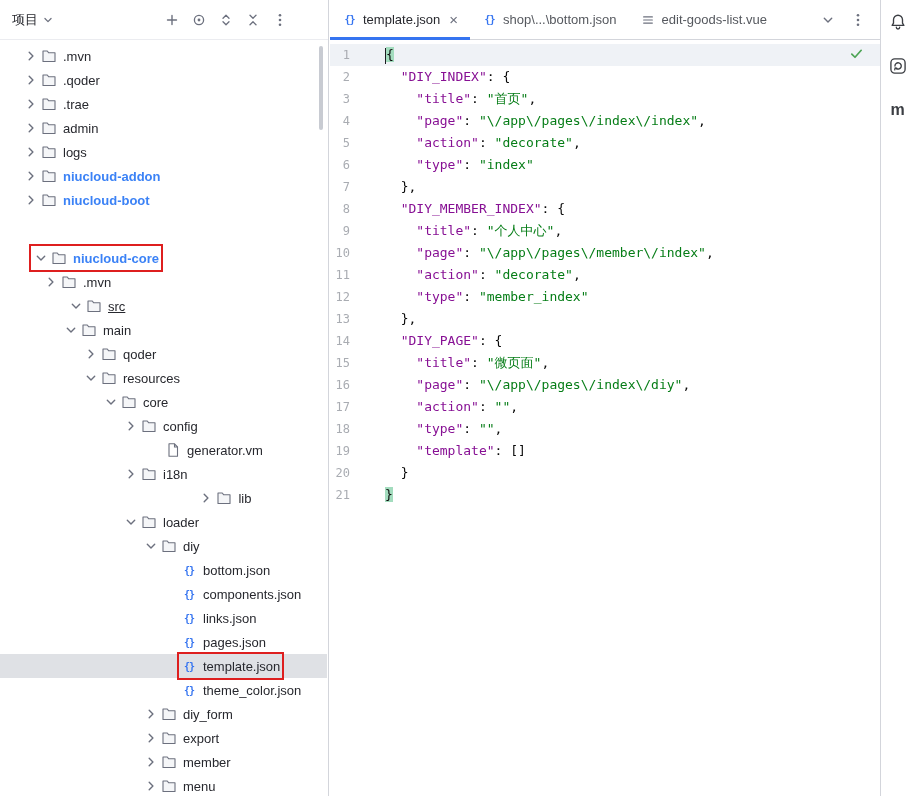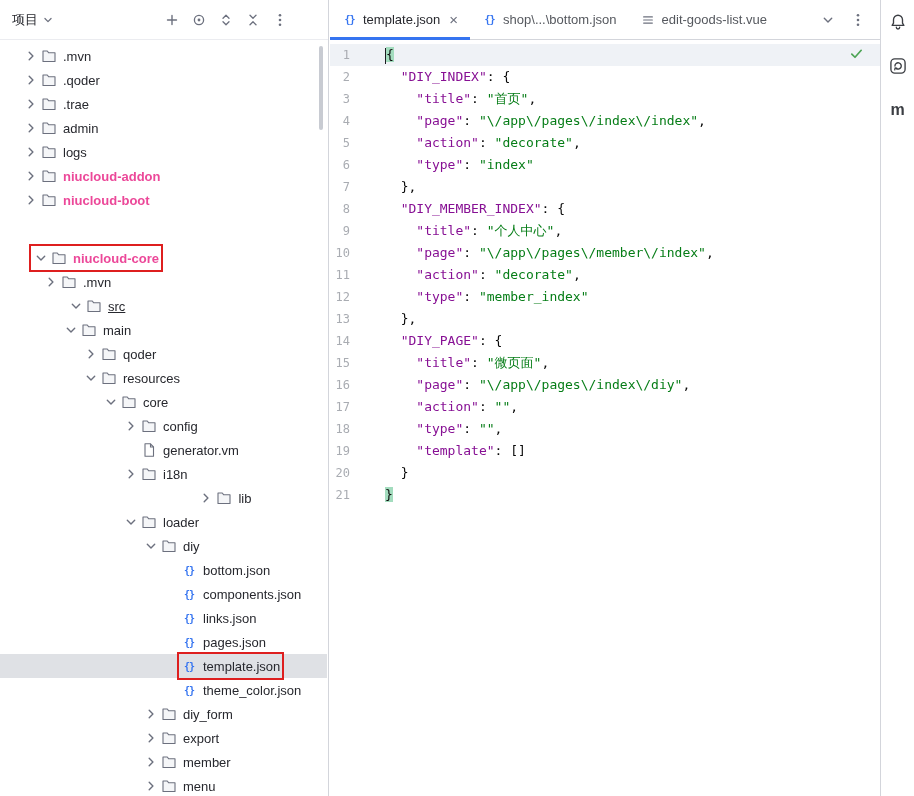--- a/index.html
+++ b/index.html
@@ -27,21 +27,21 @@
   .tree-row.selected { background:#DFE1E5; }
   .row-inner { display:inline-flex; align-items:center; height:20px; }
   .redbox { outline:2px solid #DE1F1F; outline-offset:2px; }
   .chev-wrap { width:16px; height:16px; display:inline-flex; align-items:center;
                justify-content:center; margin-right:2px; }
   .chev-wrap.expanded svg { transform:rotate(90deg); }
   .chev-spacer { display:inline-block; width:18px; height:1px; }
   .tree-icon { width:16px; height:16px; display:inline-flex; align-items:center;
                justify-content:center; margin-right:6px; }
   .tree-label { color:#27282E; }
-  .tree-label.bold { font-weight:700; color:#ec4899; }
+  .tree-label.bold { font-weight:700; color:#3b82f6; }
   .json-glyph { font-family:"DejaVu Sans Mono",monospace; font-size:10px;
                 font-weight:bold; color:#3574F0; letter-spacing:-1px; }
   .panel-scroll-thumb { position:absolute; right:5px; top:46px; width:4px;
                         height:84px; border-radius:2px; background:#C8CBD2;
                         cursor:pointer; }
 
   
   .tabbar { position:absolute; left:330px; top:0; width:550px; height:40px;
             display:flex; align-items:stretch; border-bottom:1px solid #D3D5DB;
             background:#fff; }
@@ -350,21 +350,21 @@
               </svg>
             </span>
             <span class="tree-icon">
               <svg width="16" height="16" viewBox="0 0 16 16">
                 <path d="M2 3h4.3l1.4 1.8H14v8.7H2z" fill="#F5F6F8" stroke="#6C707E" stroke-width="1.1" stroke-linejoin="round"></path>
               </svg>
             </span>
             <span class="tree-label">config</span>
           </span>
         </div>
-        <div class="tree-row" style="padding-left: 123px;">
+        <div class="tree-row" style="padding-left: 123px; margin-left: 24px;">
           <span class="chev-spacer"></span>
           <span class="row-inner">
             <span class="tree-icon">
               <svg width="16" height="16" viewBox="0 0 16 16">
                 <path d="M4 1.8h5.5L12.5 5v9.2H4z" fill="#fff" stroke="#6C707E" stroke-width="1.1" stroke-linejoin="round"></path>
                 <path d="M9.5 1.8V5h3" fill="none" stroke="#6C707E" stroke-width="1.1"></path>
               </svg>
             </span>
             <span class="tree-label">generator.vm</span>
           </span>

